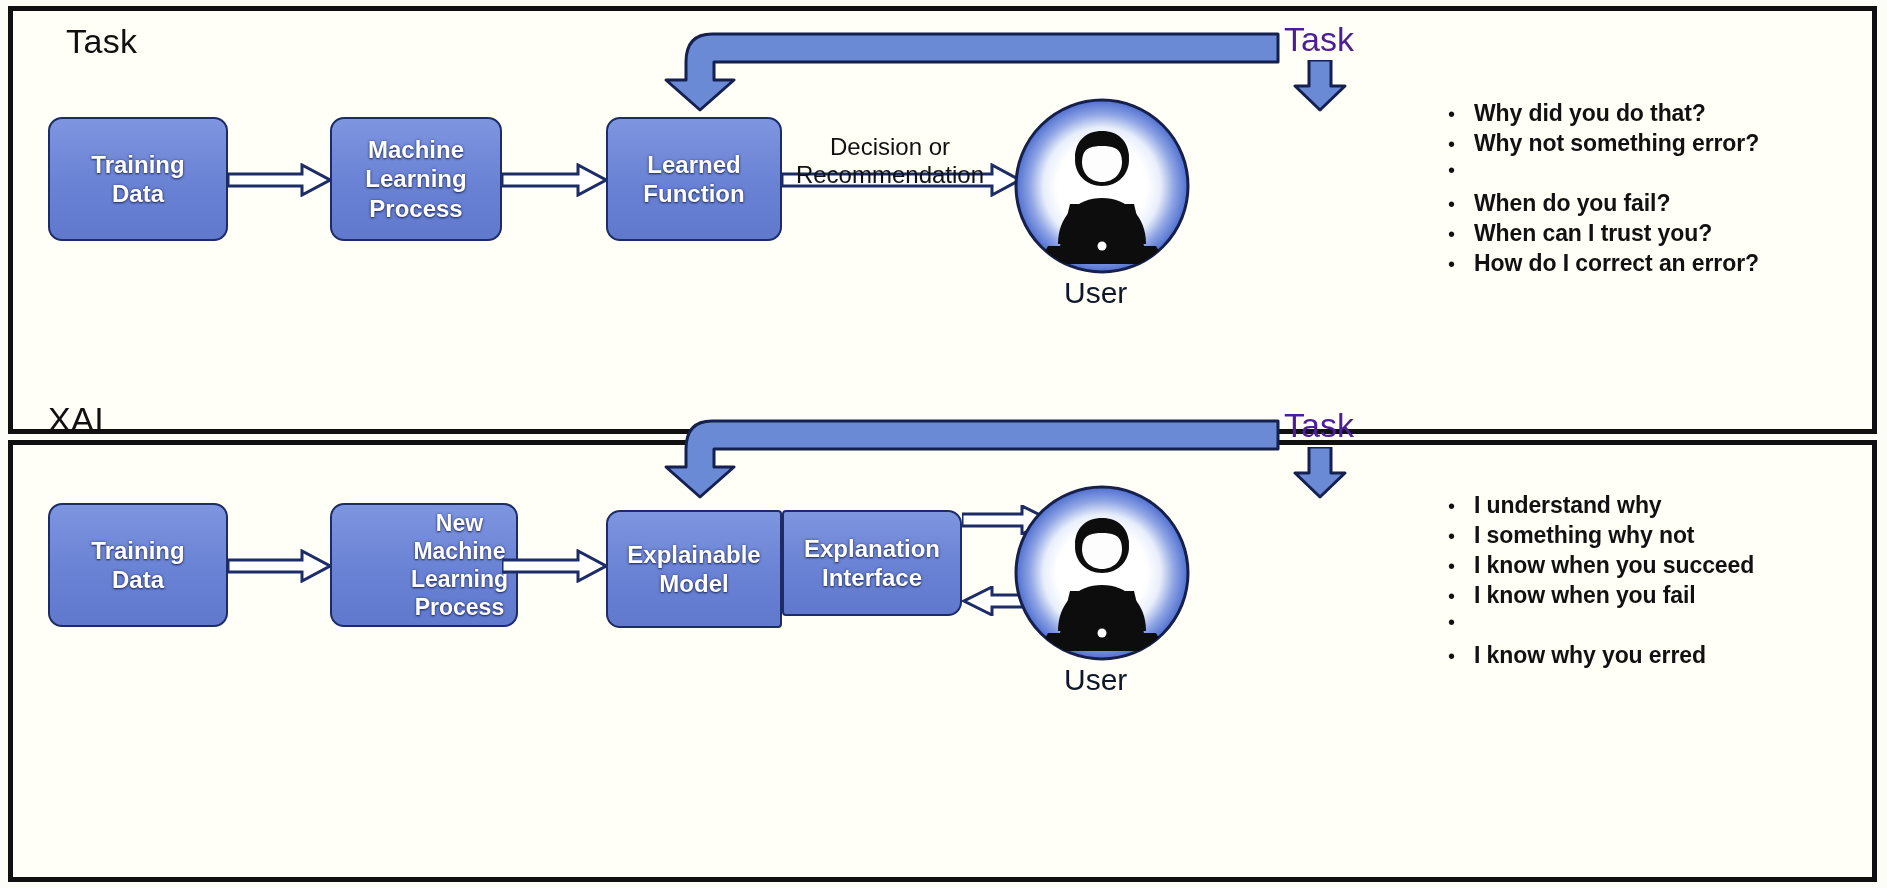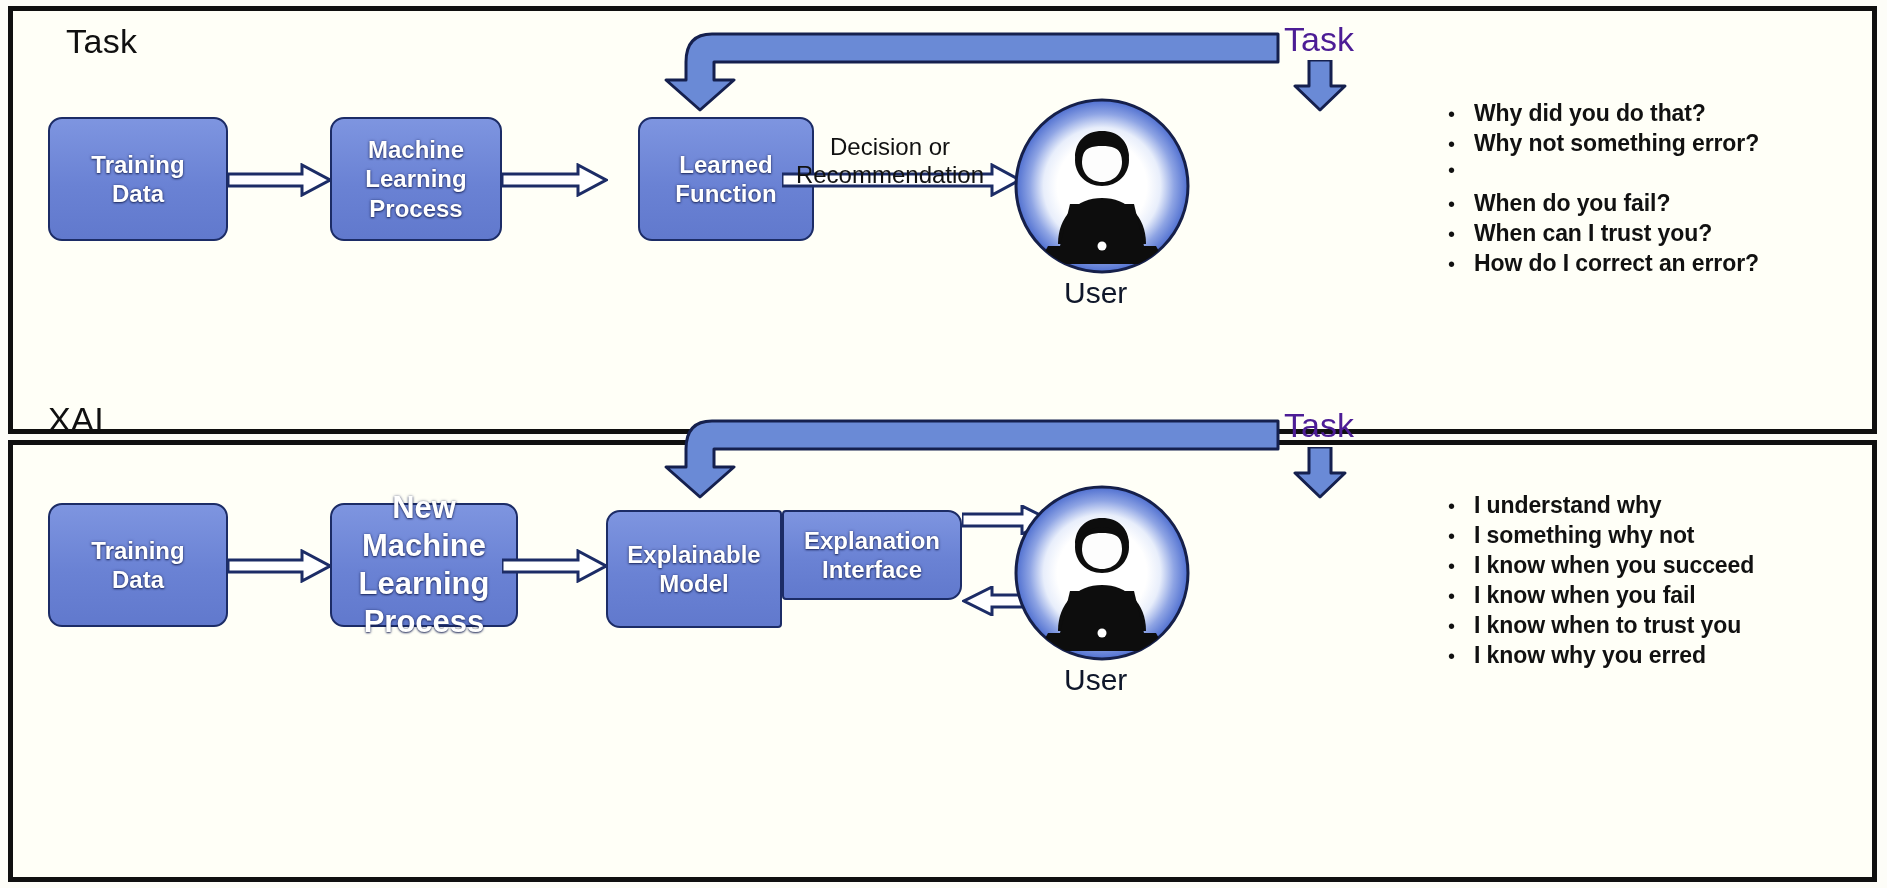--- a/index.html
+++ b/index.html
@@ -138,21 +138,21 @@
   <div class="pbox" style="left:330px;top:117px;width:172px;height:124px;">
     <span>Machine<br>Learning<br>Process</span>
   </div>
 
   <div class="arrow-right" style="left:502px;top:163px;width:106px;height:34px;">
     <svg width="106" height="34" viewBox="0 0 106 34">
       <path d="M0,11 L76,11 L76,2 L104,17 L76,32 L76,23 L0,23 Z" fill="#ffffff" stroke="#1c2c66" stroke-width="3" stroke-linejoin="miter"></path>
     </svg>
   </div>
 
-  <div class="pbox" style="left:638px;top:117px;width:176px;height:124px;">
+  <div class="pbox" style="left:606px;top:117px;width:176px;height:124px;">
     <span>Learned<br>Function</span>
   </div>
 
   <div class="arrow-right" style="left:782px;top:163px;width:240px;height:34px;">
     <svg width="240" height="34" viewBox="0 0 240 34">
       <path d="M0,11 L210,11 L210,2 L238,17 L210,32 L210,23 L0,23 Z" fill="#ffffff" stroke="#1c2c66" stroke-width="3" stroke-linejoin="miter"></path>
     </svg>
   </div>
 
   <div class="free-label" style="left:790px;top:117px;width:200px;margin-top:16px;">
@@ -248,35 +248,35 @@
   <div class="pbox" style="left:48px;top:503px;width:180px;height:124px;">
     <span>Training<br>Data</span>
   </div>
 
   <div class="arrow-right" style="left:228px;top:549px;width:104px;height:34px;">
     <svg width="104" height="34" viewBox="0 0 104 34">
       <path d="M0,11 L74,11 L74,2 L102,17 L74,32 L74,23 L0,23 Z" fill="#ffffff" stroke="#1c2c66" stroke-width="3" stroke-linejoin="miter"></path>
     </svg>
   </div>
 
-  <div class="pbox" style="left:330px;top:503px;width:188px;height:124px;font-size:31px;">
+  <div class="pbox" style="left:330px;top:503px;width:188px;height:124px;font-size:23px;justify-content:flex-end;">
     <span>New<br>Machine<br>Learning<br>Process</span>
   </div>
 
   <div class="arrow-right" style="left:502px;top:549px;width:106px;height:34px;">
     <svg width="106" height="34" viewBox="0 0 106 34">
       <path d="M0,11 L76,11 L76,2 L104,17 L76,32 L76,23 L0,23 Z" fill="#ffffff" stroke="#1c2c66" stroke-width="3" stroke-linejoin="miter"></path>
     </svg>
   </div>
 
   <div class="pbox square-right" style="left:606px;top:510px;width:176px;height:118px;">
     <span>Explainable<br>Model</span>
   </div>
 
-  <div class="pbox square-left" style="left:782px;top:510px;width:180px;height:90px;">
+  <div class="pbox square-left" style="left:782px;top:510px;width:180px;height:106px;">
     <span>Explanation<br>Interface</span>
   </div>
 
   <div class="arrow-right" style="left:962px;top:505px;width:90px;height:30px;">
     <svg width="90" height="30" viewBox="0 0 90 30">
       <path d="M0,9 L60,9 L60,1 L88,15 L60,29 L60,21 L0,21 Z" fill="#ffffff" stroke="#1c2c66" stroke-width="3" stroke-linejoin="miter"></path>
     </svg>
   </div>
 
   <div class="arrow-right" style="left:962px;top:586px;width:90px;height:30px;">
@@ -346,21 +346,20 @@
       <div class="row">
         <span class="dot">•</span>
         <span class="txt">I know when you succeed</span>
       </div>
       <div class="row">
         <span class="dot">•</span>
         <span class="txt">I know when you fail</span>
       </div>
       <div class="row">
         <span class="dot">•</span>
-        <span class="txt">I know when to trust you</span>
       </div>
       <div class="row">
         <span class="dot">•</span>
         <span class="txt">I know why you erred</span>
       </div>
     </div>
 
 </div>
 
 </body></html>

